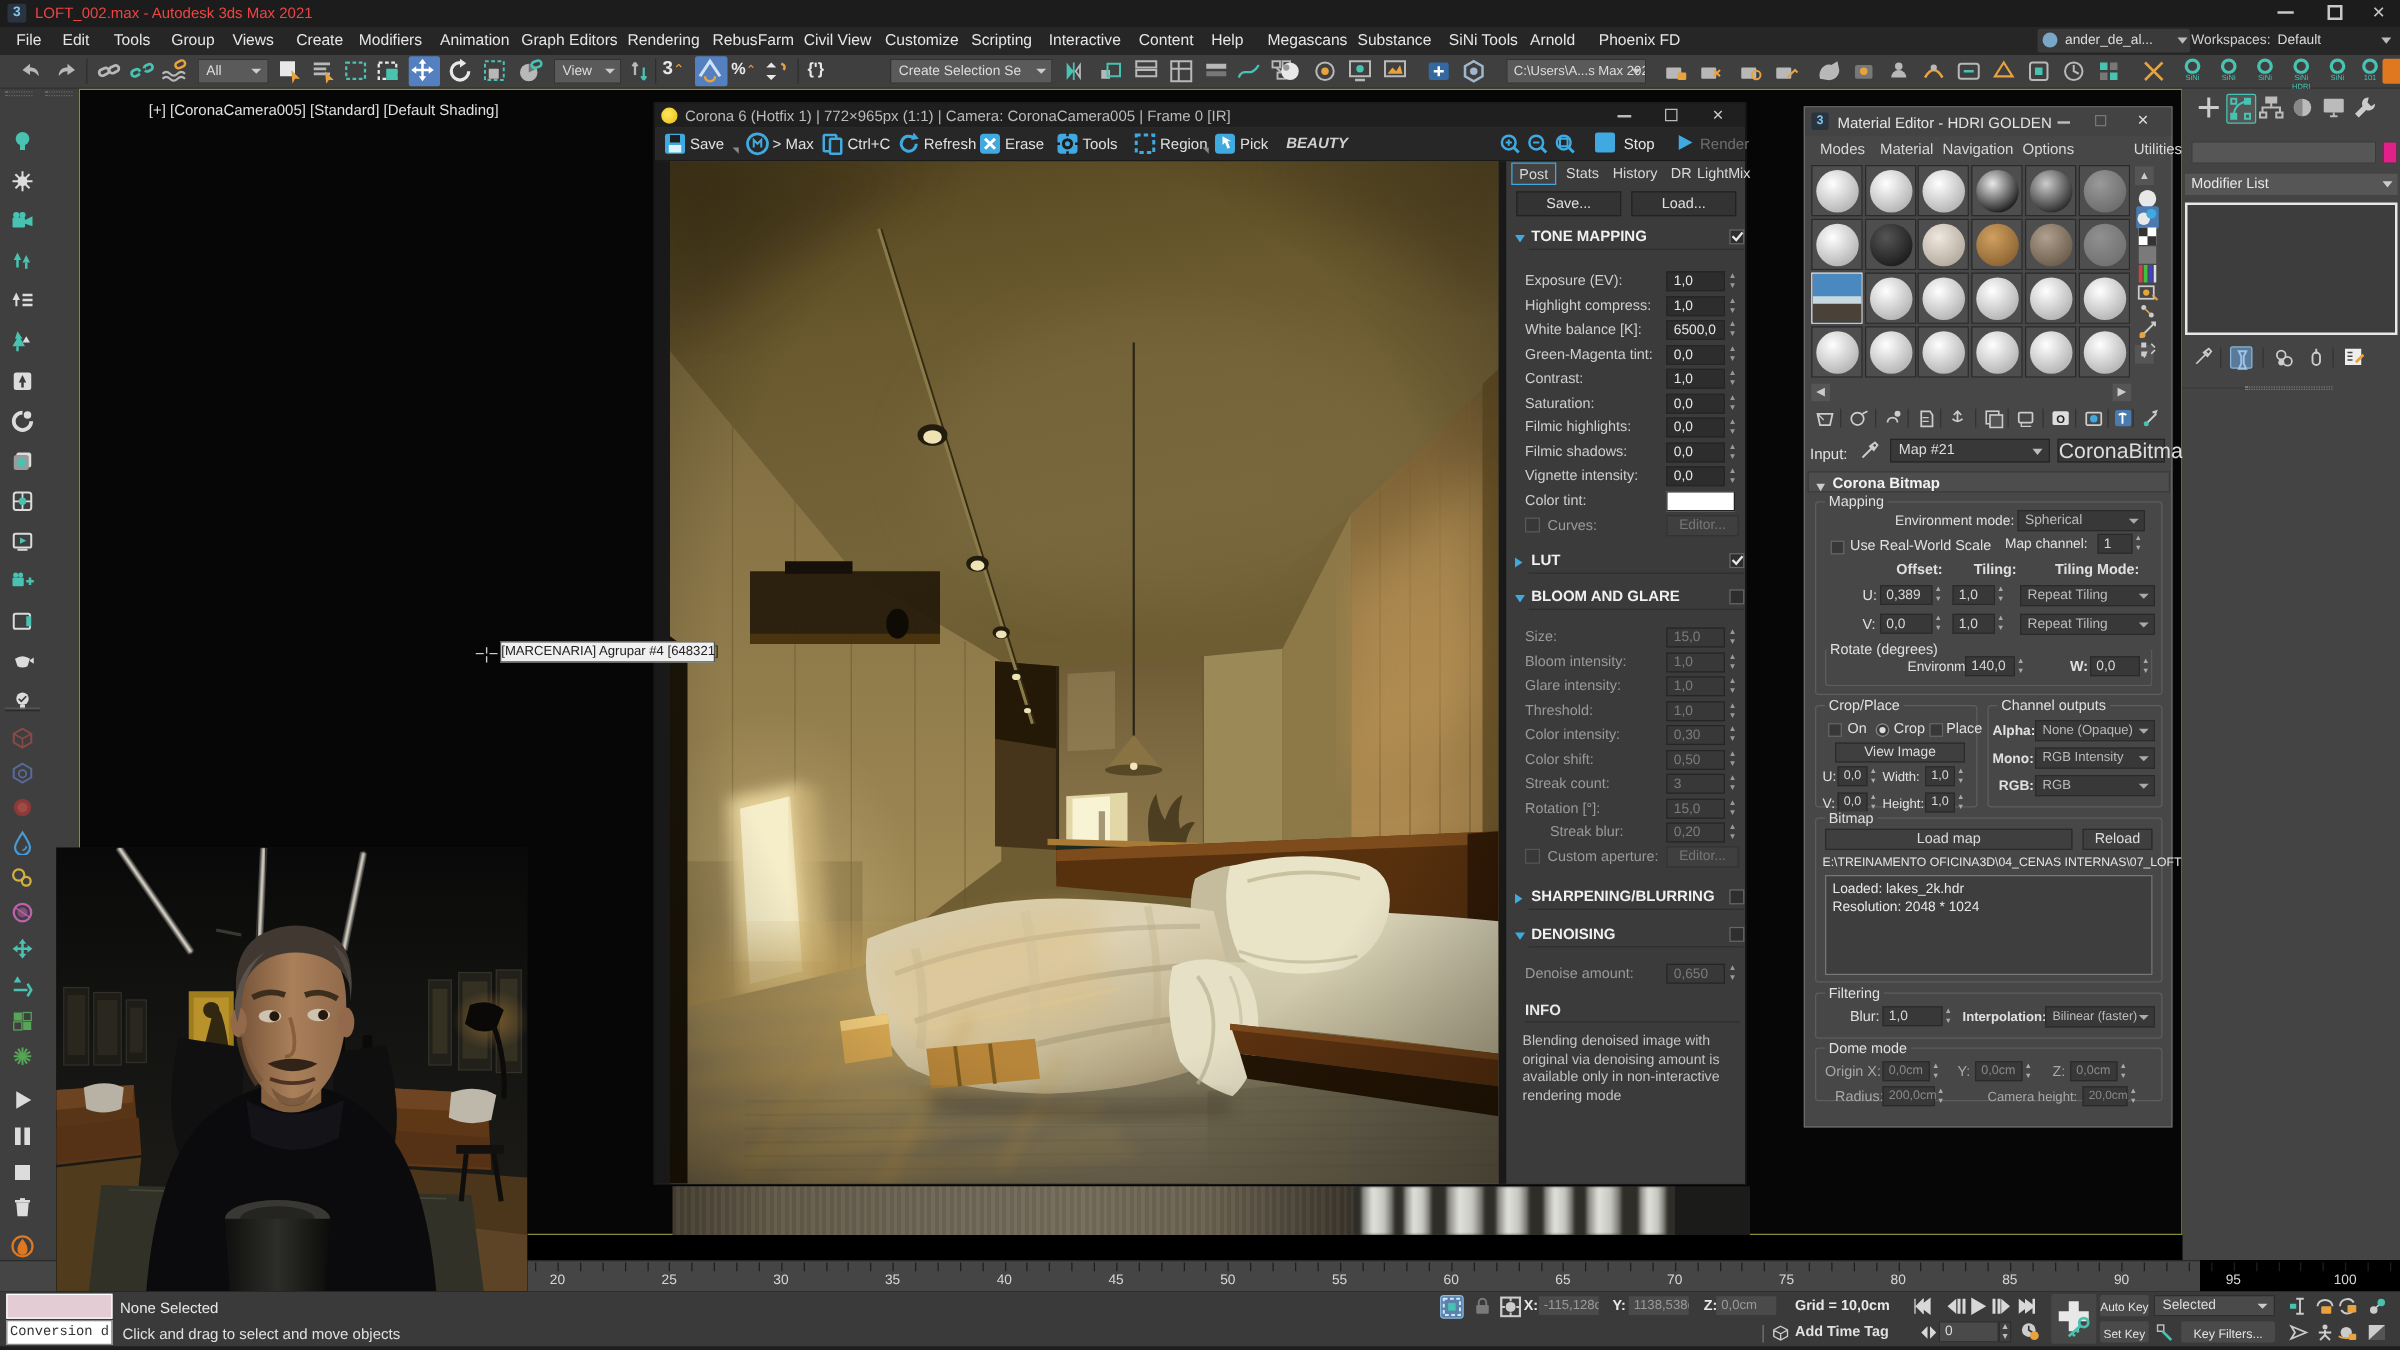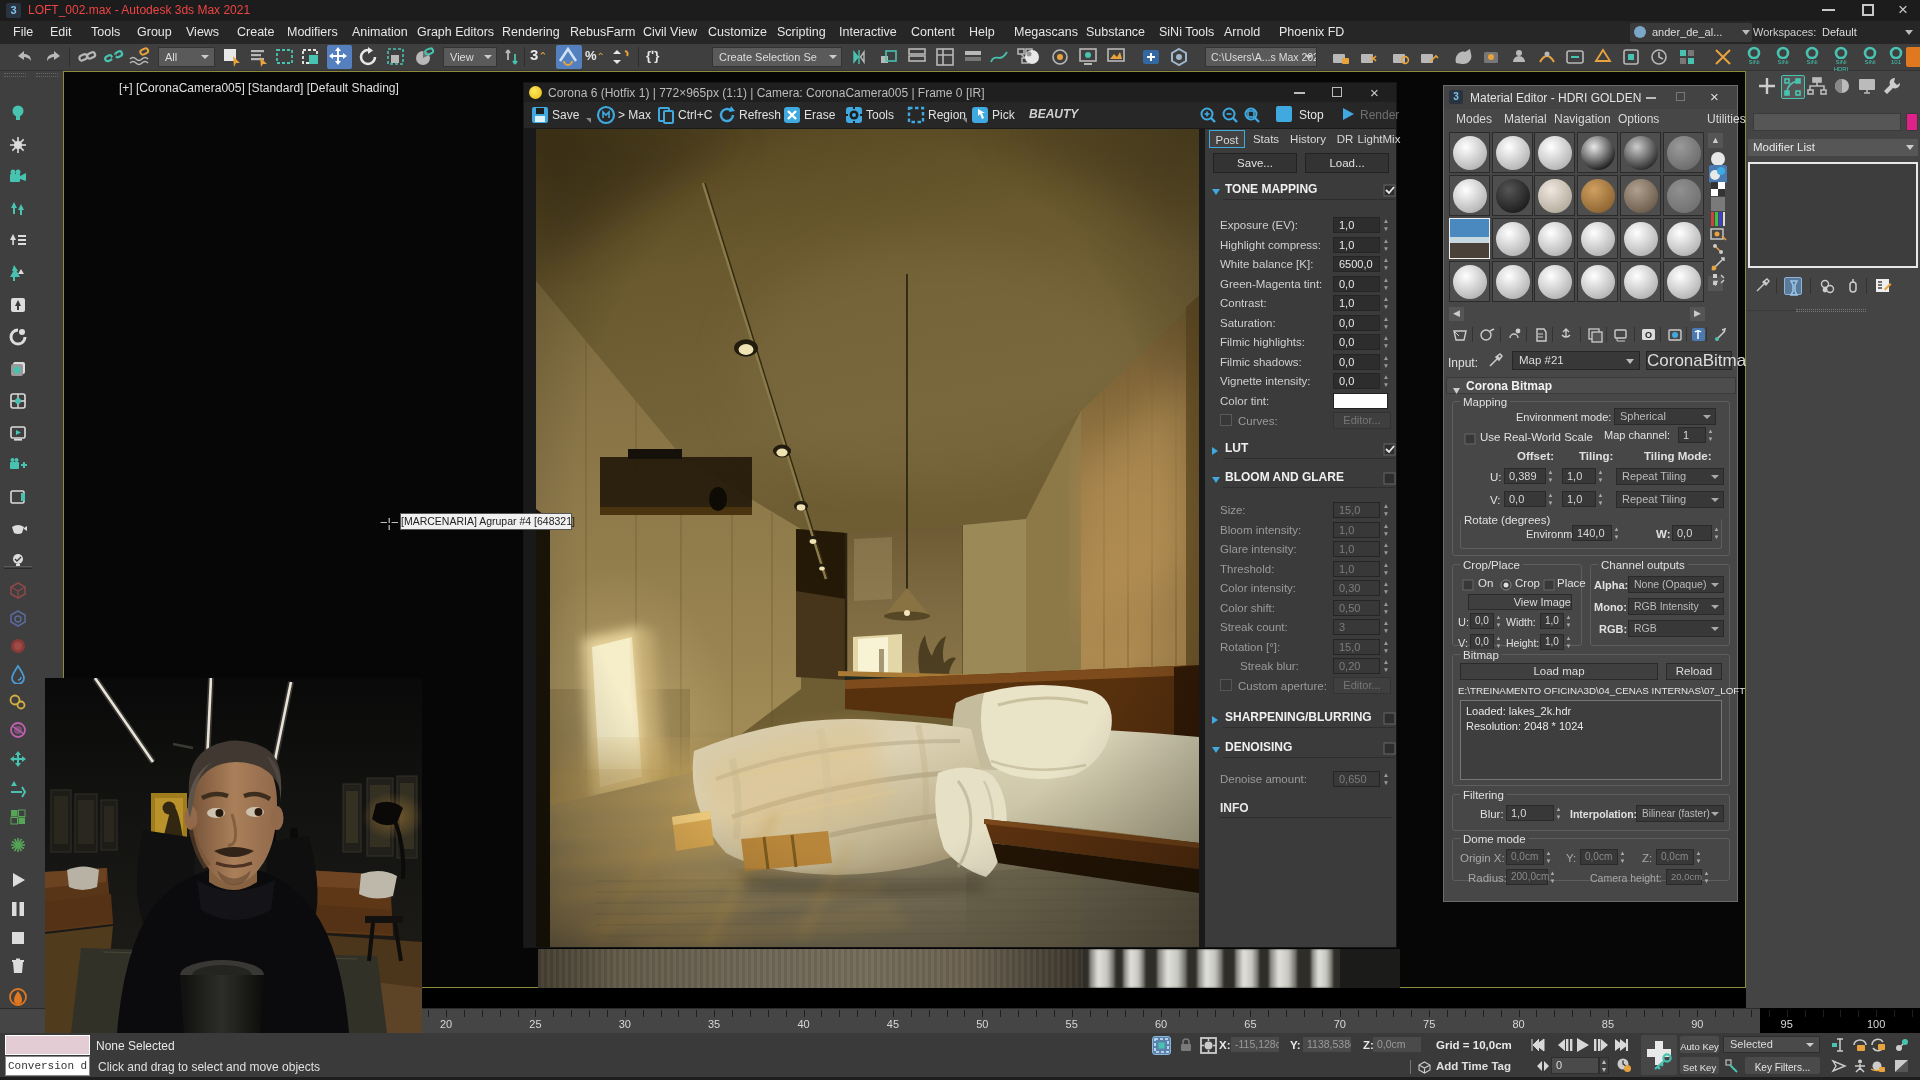--- a/index.html
+++ b/index.html
@@ -1064,20 +1064,21 @@
       <div class="abs" style="left:20px;top:611px;color:#f0f0f0;font-size:12px;font-weight:bold;">DENOISING</div>
       <div class="abs" style="left:178px;top:612px;width:13px;height:13px;"><svg width="13" height="13" viewBox="0 0 13 13">
           <rect x="1" y="1" width="11" height="11" fill="#2e2e2e" stroke="#666"></rect>
         </svg></div>
       <div class="abs" style="left:18px;top:628px;width:172px;height:1px;background:#2e2e2e;"></div>
       <div class="abs" style="left:15px;top:644px;color:#9a9a9a;font-size:11.5px;">Denoise amount:</div>
       <div class="abs" style="left:128px;top:642px;width:47px;height:16px;background:#383838;border:1px solid #252525;color:#7c7c7c;font-size:11px;line-height:14px;padding-left:5px;">0,650</div>
       <div class="abs" style="left:176px;top:642px;width:10px;height:16px;color:#999;font-size:6.5px;line-height:8px;text-align:center;">▲<br>▼</div>
       <div class="abs" style="left:15px;top:672px;color:#e8e8e8;font-size:12px;font-weight:bold;">INFO</div>
       <div class="abs" style="left:15px;top:688px;width:172px;height:1px;background:#2e2e2e;"></div>
+      <div class="abs" style="left:13px;top:697px;width:176px;color:#c4c4c4;font-size:11.3px;line-height:14.5px;white-space:normal;">Blending denoised image with original via denoising amount is available only in non-interactive rendering mode</div>
   </div>
 </div>
 
 <div class="abs" style="left:1443px;top:85px;width:295px;height:817px;background:#474747;border:1px solid #6a6a6a;">
   <div class="abs" style="left:0;top:0;width:293px;height:23px;background:#434343;">
     <div class="abs" style="left:5px;top:4px;width:14px;height:14px;background:#2a3440;border-radius:2px;color:#7ec5e8;font-size:10px;font-weight:bold;text-align:center;line-height:14px;">3</div>
     <div class="abs" style="left:26px;top:5px;color:#e4e4e4;font-size:12px;white-space:nowrap;">Material Editor - HDRI GOLDEN</div>
     <div class="abs" style="left:202px;top:11px;width:10px;height:2px;background:#bbb;"></div>
     <div class="abs" style="left:232px;top:6px;width:9px;height:9px;border:1.5px solid #777;"></div>
     <div class="abs" style="left:266px;top:2px;color:#ddd;font-size:15px;">×</div>
@@ -1476,21 +1477,21 @@
     <div class="abs" style="left:34px;top:491px;color:#e0e0e0;font-size:11.5px;">On</div>
     <div class="abs" style="left:56px;top:491px;width:12px;height:12px;"><svg width="12" height="12" viewBox="0 0 12 12" style="">
         <circle cx="6.0" cy="6.0" r="5.0" fill="#383838" stroke="#888"></circle>
         <circle cx="6.0" cy="6.0" r="2.5" fill="#ddd"></circle>
       </svg></div>
     <div class="abs" style="left:71px;top:491px;color:#e0e0e0;font-size:11.5px;">Crop</div>
     <div class="abs" style="left:99px;top:491px;width:12px;height:12px;"><svg width="12" height="12" viewBox="0 0 12 12" style="">
         <rect x="1" y="1" width="10" height="10" fill="#383838" stroke="#666"></rect>
       </svg></div>
     <div class="abs" style="left:113px;top:491px;color:#e0e0e0;font-size:11.5px;">Place</div>
-    <div class="abs" style="left:24px;top:508px;width:104px;height:16px;background:#3f3f3f;border:1px solid #2a2a2a;color:#ddd;font-size:11px;text-align:right;line-height:14px;">View Image</div>
+    <div class="abs" style="left:24px;top:508px;width:104px;height:16px;background:#3f3f3f;border:1px solid #2a2a2a;color:#ddd;font-size:11px;text-align:center;line-height:14px;">View Image</div>
     <div class="abs" style="left:14px;top:530px;color:#e0e0e0;font-size:11px;">U:</div>
     <div class="abs" style="left:26px;top:527px;width:24px;height:16px;background:#383838;border:1px solid #2a2a2a;color:#d8d8d8;font-size:10px;line-height:14px;padding-left:4px;">0,0</div>
     <div class="abs" style="left:50px;top:527px;width:9px;height:16px;color:#aaa;font-size:6px;line-height:8px;text-align:center;">▲<br>▼</div>
     <div class="abs" style="left:62px;top:530px;color:#e0e0e0;font-size:10.5px;">Width:</div>
     <div class="abs" style="left:96px;top:527px;width:24px;height:16px;background:#383838;border:1px solid #2a2a2a;color:#d8d8d8;font-size:10px;line-height:14px;padding-left:4px;">1,0</div>
     <div class="abs" style="left:120px;top:527px;width:9px;height:16px;color:#aaa;font-size:6px;line-height:8px;text-align:center;">▲<br>▼</div>
     <div class="abs" style="left:14px;top:551px;color:#e0e0e0;font-size:11px;">V:</div>
     <div class="abs" style="left:26px;top:548px;width:24px;height:16px;background:#383838;border:1px solid #2a2a2a;color:#d8d8d8;font-size:10px;line-height:14px;padding-left:4px;">0,0</div>
     <div class="abs" style="left:50px;top:548px;width:9px;height:16px;color:#aaa;font-size:6px;line-height:8px;text-align:center;">▲<br>▼</div>
     <div class="abs" style="left:62px;top:551px;color:#e0e0e0;font-size:10.5px;">Height:</div>

